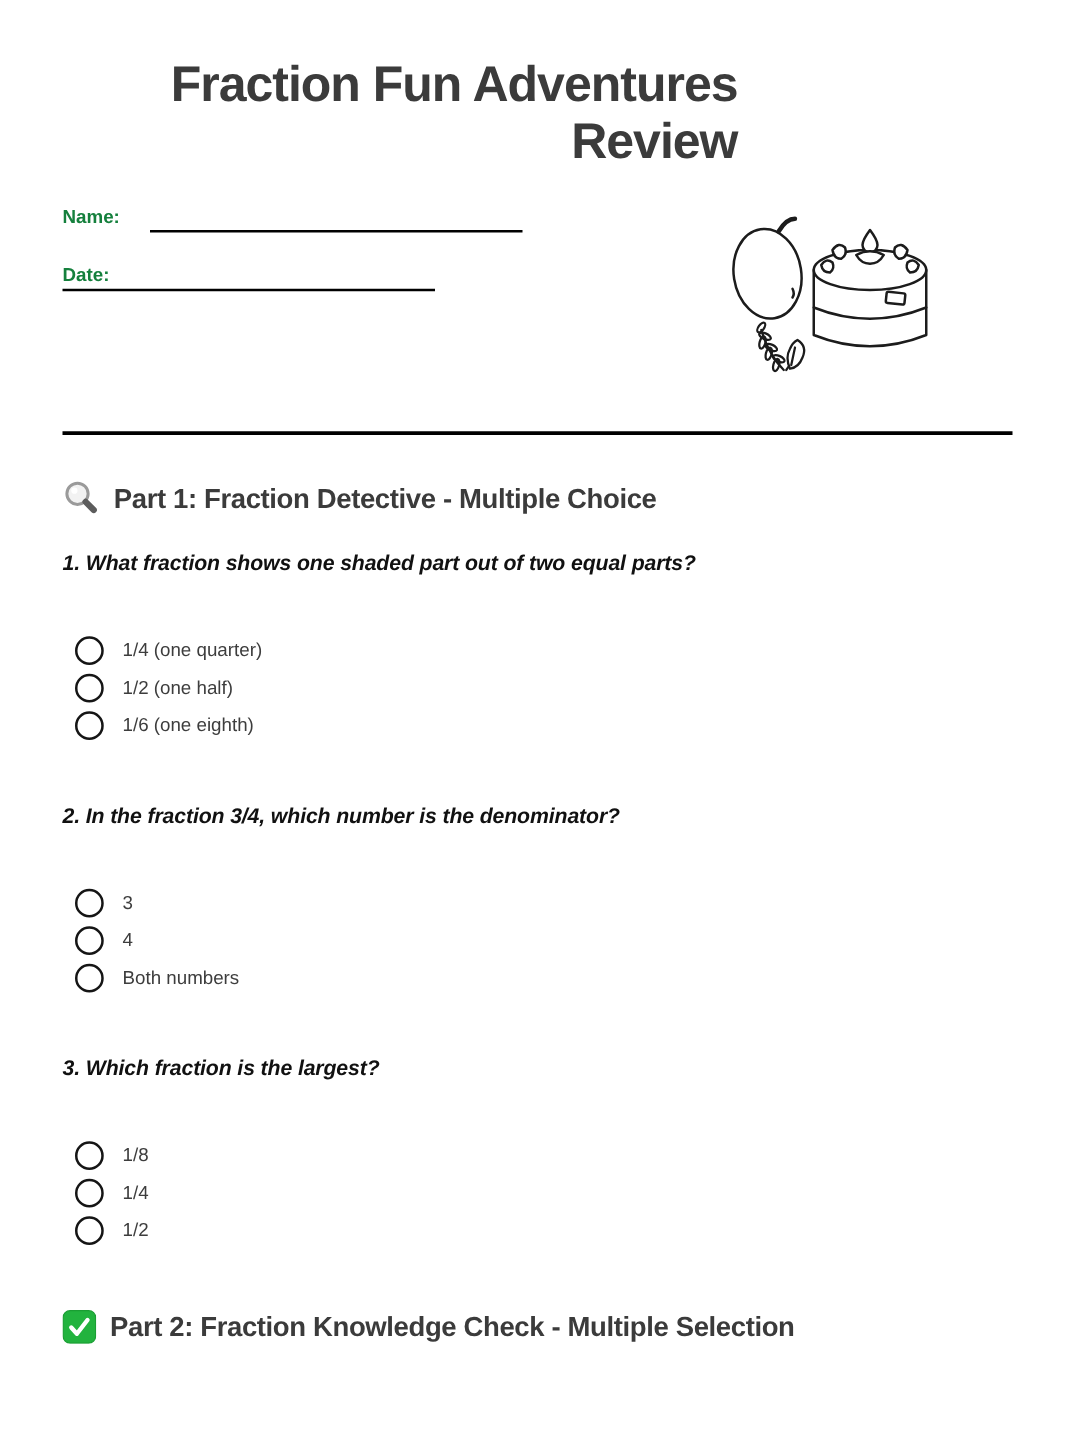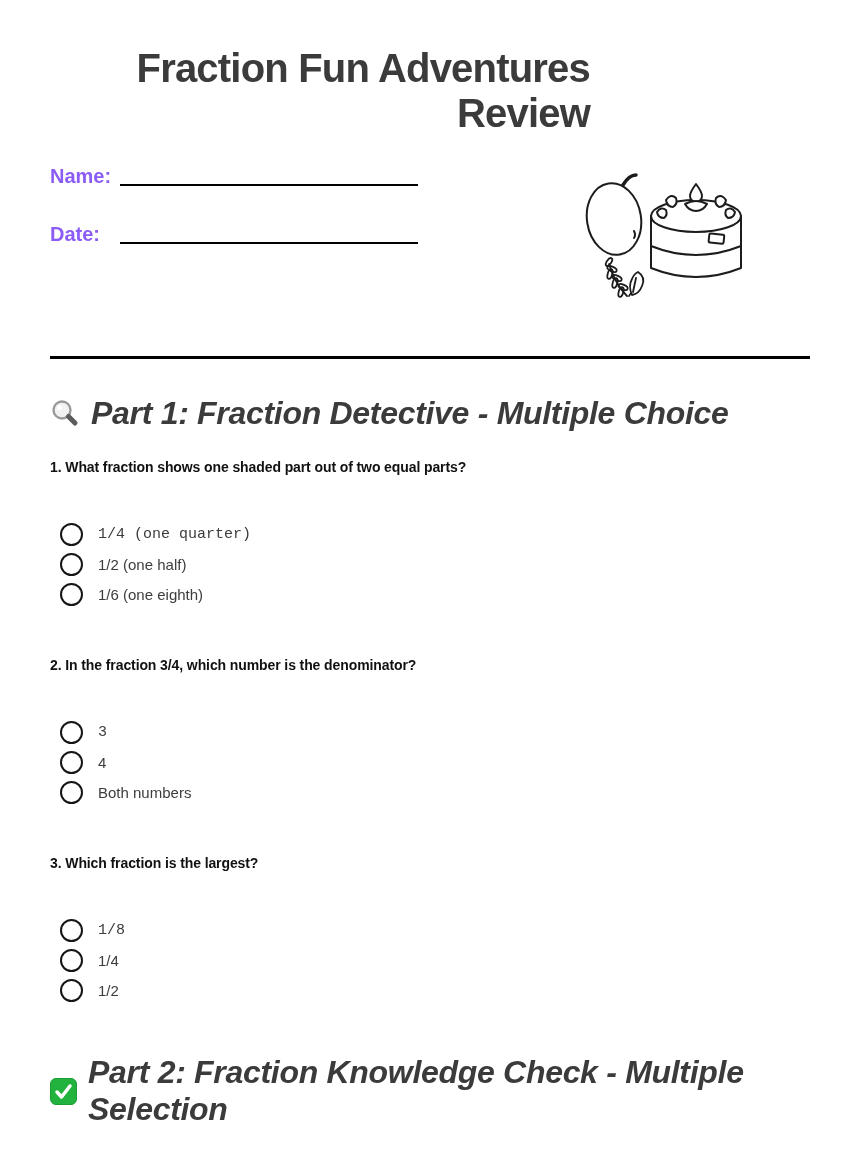--- a/index.html
+++ b/index.html
@@ -11,47 +11,47 @@
   }
   .page { position: relative; width: 860px; height: 1161px; padding: 0 50px; }
 
   .doc-title {
     margin-top: 46px;
     font-size: 40px; font-weight: 700; line-height: 1.13;
     letter-spacing: -0.8px; color: #3b3b3b; max-width: 540px; text-align: right;
   }
 
   .field-row { display: flex; margin-top: 26px; height: 24px; }
-  .field-row.second { margin-top: 34px; }
-  .field-label { width: 70px; font-size: 20px; font-weight: 700; color: #8b5cf6; padding-top: 3px; }
+  .field-row.second { margin-top: 23px; flex-direction: column; }
+  .field-label { width: 70px; font-size: 15px; font-weight: 700; color: #15803d; padding-top: 3px; }
   .field-line {
     width: 298px; border-bottom: 2.5px solid #000;
     transform: translateY(0px); height: 24px;
   }
 
   .illustration { position: absolute; left: 581px; top: 126px; width: 168px; height: 128px; }
 
   .divider { margin-top: 112px; height: 3px; background: #000; width: 760px; }
 
   .section-heading {
     display: flex; align-items: center; gap: 11px;
     margin-top: 36px;
-    font-size: 32px; font-weight: 700; color: #3b3b3b; letter-spacing: -0.3px; font-style: italic;
+    font-size: 22px; font-weight: 700; color: #3b3b3b; letter-spacing: -0.3px;
   }
   .section-heading .hicon { flex: 0 0 auto; display: inline-flex; }
 
   .question {
     margin-top: 51px;
-    font-size: 14px; font-weight: 700; color: #111; letter-spacing: -0.1px;
+    font-size: 17px; font-weight: 700; color: #111; letter-spacing: -0.1px; font-style: italic;
   }
   .question.first { margin-top: 27px; }
 
   .options { margin-left: 10px; }
   .option { display: flex; align-items: center; margin-top: 6px; height: 24px; }
-  .option.first { margin-top: 47px; font-family: Liberation Mono, monospace; }
+  .option.first { margin-top: 47px; }
   .radio {
     width: 23px; height: 23px; border: 2.5px solid #151515; border-radius: 50%;
     background: #fff; flex: 0 0 auto; cursor: pointer;
   }
   .option-label { margin-left: 15px; font-size: 15px; color: #3d3d3d; }
 
   .part2 { margin-top: 52px; align-items: center; }
   svg { display: block; }
 </style>
 </head>

